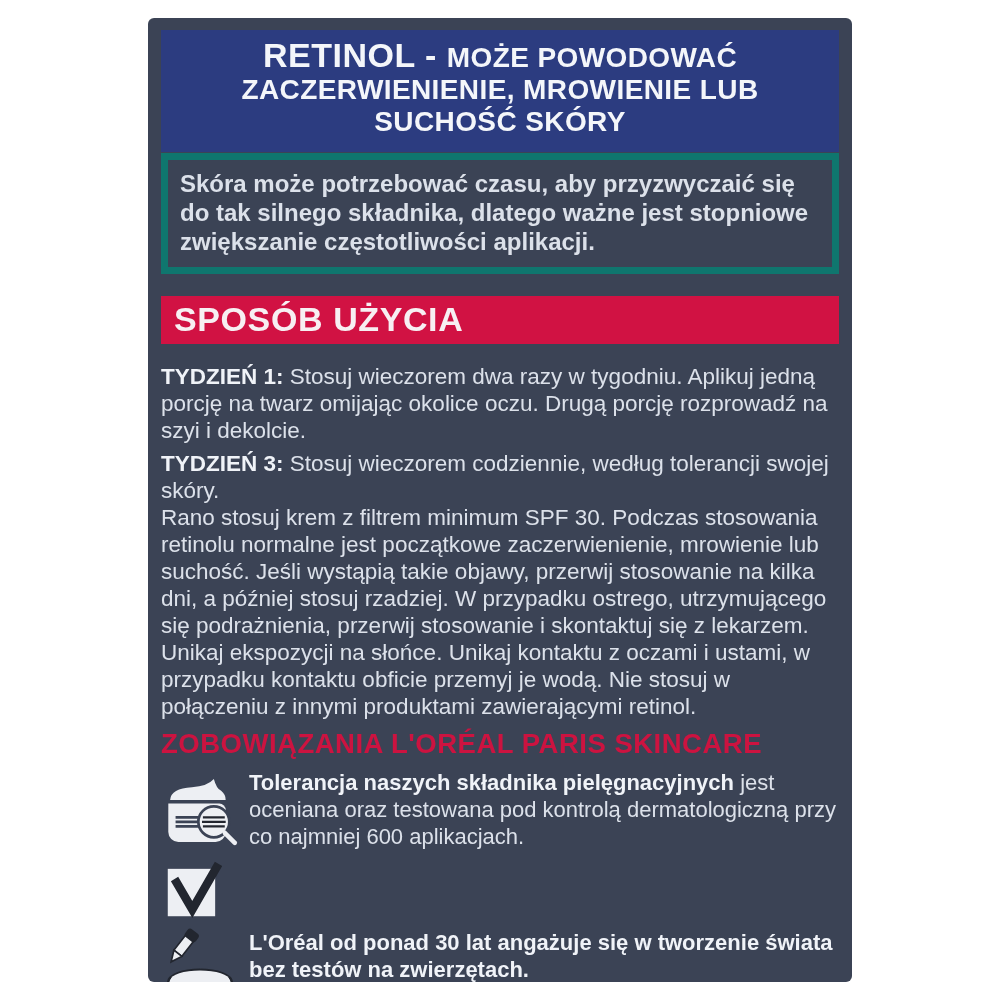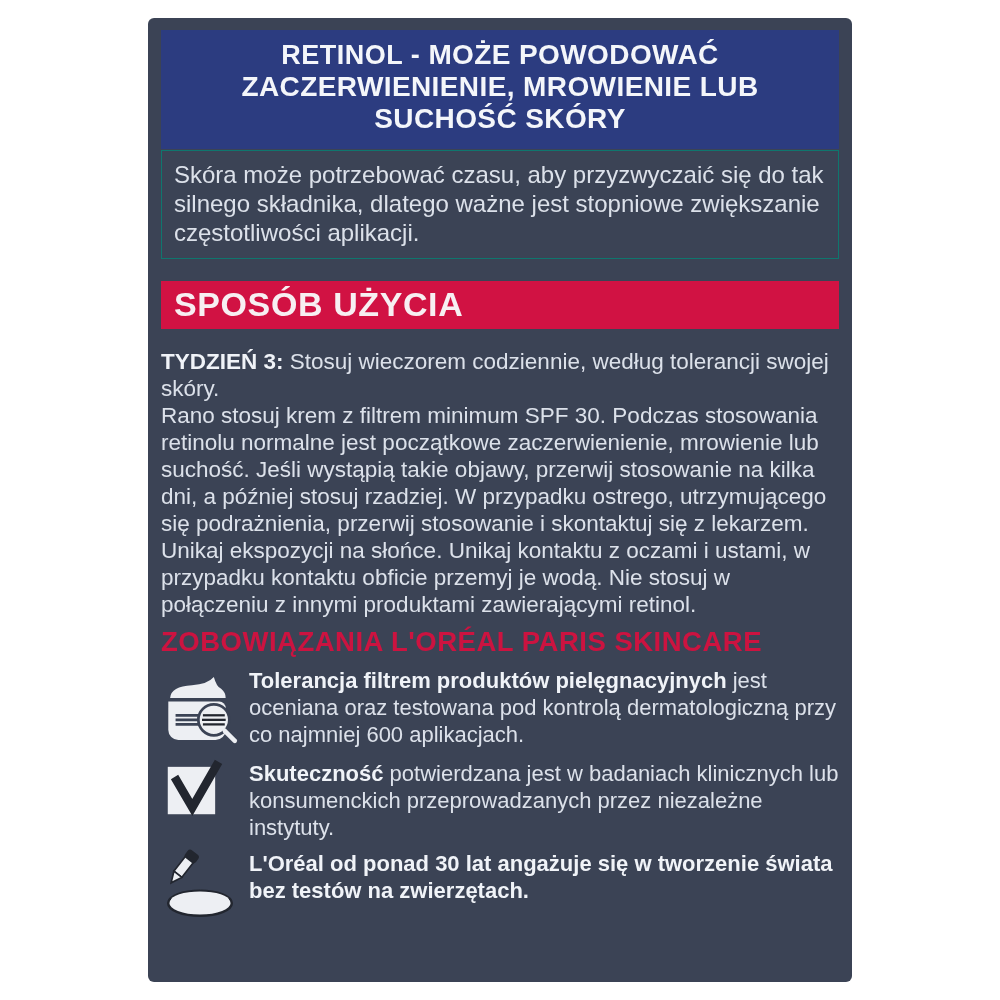--- a/index.html
+++ b/index.html
@@ -13,27 +13,27 @@
     background:#3B4355;border-radius:6px;
     display:flex;flex-direction:column;box-sizing:border-box;
     padding:12px 13px 16px 13px;overflow:hidden;
   }
   
   .warning-box{
     background:#2C3C80;color:#F4F6FA;text-align:center;
     padding:11px 10px 12px 10px;box-sizing:border-box;
     font-weight:bold;line-height:28px;
   }
-  .warning-box .lead{font-size:27px;letter-spacing:0.5px;}
+  .warning-box .lead{font-size:34px;letter-spacing:0.5px;}
   .warning-box .rest{font-size:28px;letter-spacing:0.4px;}
   
   .intro-box{
-    border:1px solid #0f766e;margin-top:1px;
+    border:7px solid #0f766e;margin-top:1px;
     padding:9px 12px 11px 12px;
-    color:#DCE1EA;font-size:24px;line-height:29px;
+    color:#DCE1EA;font-size:24px;line-height:29px;font-weight:bold;
   }
   
   .section-banner{
     margin-top:22px;background:#D11243;color:#F7EFF2;
     font-size:34px;font-weight:bold;letter-spacing:0.6px;
     padding:4px 0 5px 13px;
   }
   
   .usage{
     margin-top:19px;color:#DCE1EA;font-size:22.5px;line-height:27px;
@@ -68,20 +68,21 @@
 
   <div class="intro-box">
     <span>Skóra może potrzebować czasu, aby przyzwyczaić się do tak silnego składnika, dlatego ważne jest stopniowe zwiększanie częstotliwości aplikacji.</span>
   </div>
 
   <div class="section-banner">
     <span>SPOSÓB UŻYCIA</span>
   </div>
 
   <div class="usage">
+    <p><strong>TYDZIEŃ 1:</strong><span> Stosuj wieczorem dwa razy w tygodniu. Aplikuj jedną porcję na twarz omijając okolice oczu. Drugą porcję rozprowadź na szyi i dekolcie.</span></p>
     <p class="flush"><strong>TYDZIEŃ 3:</strong><span> Stosuj wieczorem codziennie, według tolerancji swojej skóry.</span></p>
     <p class="flush"><span>Rano stosuj krem z filtrem minimum SPF 30. Podczas stosowania retinolu normalne jest początkowe zaczerwienienie, mrowienie lub suchość. Jeśli wystąpią takie objawy, przerwij stosowanie na kilka dni, a później stosuj rzadziej. W przypadku ostrego, utrzymującego się podrażnienia, przerwij stosowanie i skontaktuj się z lekarzem. Unikaj ekspozycji na słońce.  Unikaj kontaktu z oczami i ustami, w przypadku kontaktu obficie przemyj je wodą. Nie stosuj w połączeniu z innymi produktami zawierającymi retinol.</span></p>
   </div>
 
   <div class="commitments-title">ZOBOWIĄZANIA L'ORÉAL PARIS SKINCARE</div>
 
   <div class="commitment">
     <div class="icon-cell">
       <svg width="82" height="86" viewBox="0 0 90 94">
         <path d="M10,36 q1,-13 24,-14 q17,-1 24,-9 q3,11 8,13 q5,4 5,10 z" fill="#EDEFF3"></path>
@@ -94,33 +95,30 @@
         <circle cx="58" cy="60" r="17" fill="#EDEFF3" stroke="#3B4355" stroke-width="3"></circle>
         <g stroke="#22262F" stroke-width="2.5">
           <line x1="46" y1="55" x2="70" y2="55"></line>
           <line x1="45" y1="60" x2="71" y2="60"></line>
           <line x1="46" y1="65" x2="70" y2="65"></line>
         </g>
         <line x1="70" y1="72" x2="81" y2="83" stroke="#EDEFF3" stroke-width="5" stroke-linecap="round"></line>
       </svg>
     </div>
     <div class="text-cell">
-      <strong>Tolerancja filtrem produktów pielęgnacyjnych</strong><span> jest oceniana oraz testowana pod kontrolą dermatologiczną przy co najmniej 600 aplikacjach.</span>
+      <strong>Tolerancja naszych składnika pielęgnacyjnych</strong><span> jest oceniana oraz testowana pod kontrolą dermatologiczną przy co najmniej 600 aplikacjach.</span>
     </div>
   </div>
 
   <div class="commitment">
     <div class="icon-cell">
       <svg width="66" height="60" viewBox="0 0 78 70">
         <rect x="8" y="10" width="56" height="56" fill="#EDEFF3"></rect>
         <path d="M16,22 L37,58 L68,4" fill="none" stroke="#22262F" stroke-width="10"></path>
       </svg>
-    </div>
-    <div class="text-cell">
-      <strong>Skuteczność</strong><span> potwierdzana jest w badaniach klinicznych lub konsumenckich przeprowadzanych przez niezależne instytuty.</span>
     </div>
   </div>
 
   <div class="commitment allbold">
     <div class="icon-cell">
       <svg width="78" height="72" viewBox="0 0 92 86">
         <g transform="rotate(38 30 18)">
           <rect x="22" y="2" width="16" height="12" rx="4" fill="#22262F"></rect>
           <rect x="24" y="13" width="12" height="22" fill="#EDEFF3" stroke="#22262F" stroke-width="2"></rect>
           <polygon points="24,35 36,35 30,48" fill="#EDEFF3" stroke="#22262F" stroke-width="2"></polygon>

